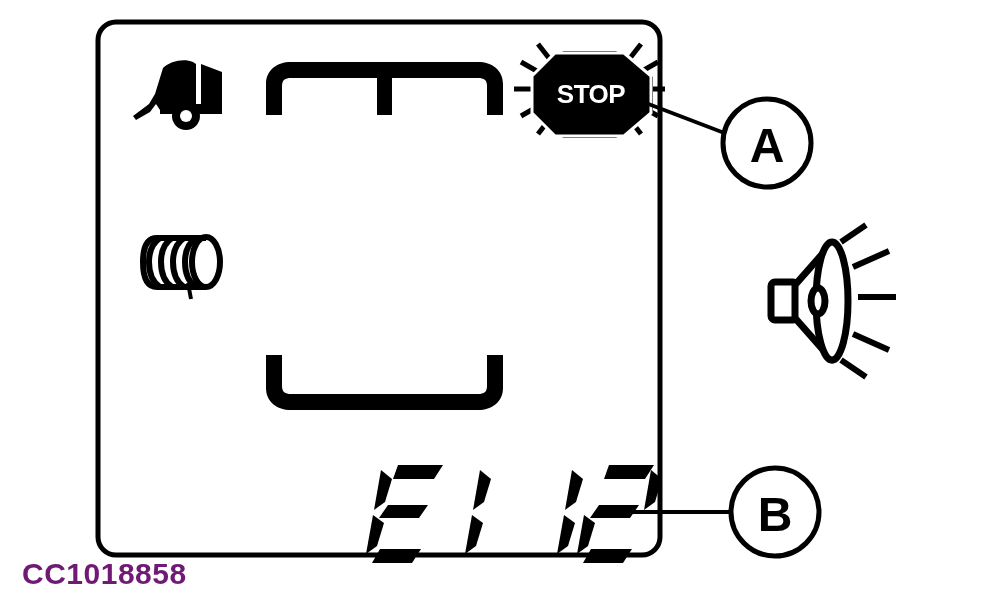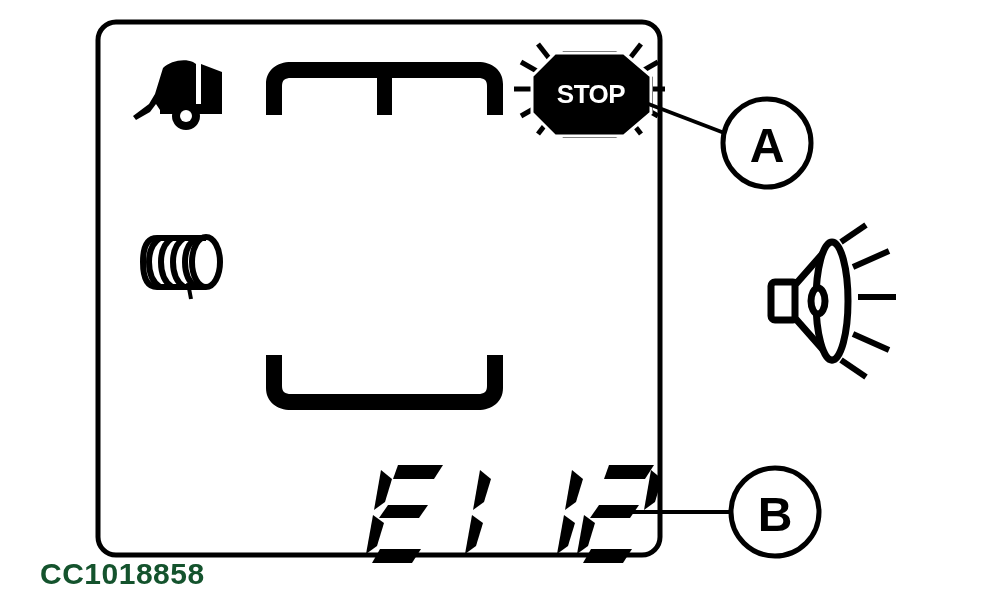--- a/index.html
+++ b/index.html
@@ -19,27 +19,27 @@
   }
   #art {
     position: absolute;
     left: 0;
     top: 0;
     width: 992px;
     height: 595px;
   }
   .figure-caption {
     position: absolute;
-    left: 40px;
+    left: 22px;
     top: 557px;
     font-family: "Liberation Sans", sans-serif;
     font-size: 30px;
     font-weight: bold;
     letter-spacing: 0.5px;
-    color: #14532d;
+    color: #701a75;
     white-space: nowrap;
     user-select: none;
   }
 </style>
 </head>
 <body>
 
 <div id="stage">
 
   <svg id="art" viewBox="0 0 992 595">

